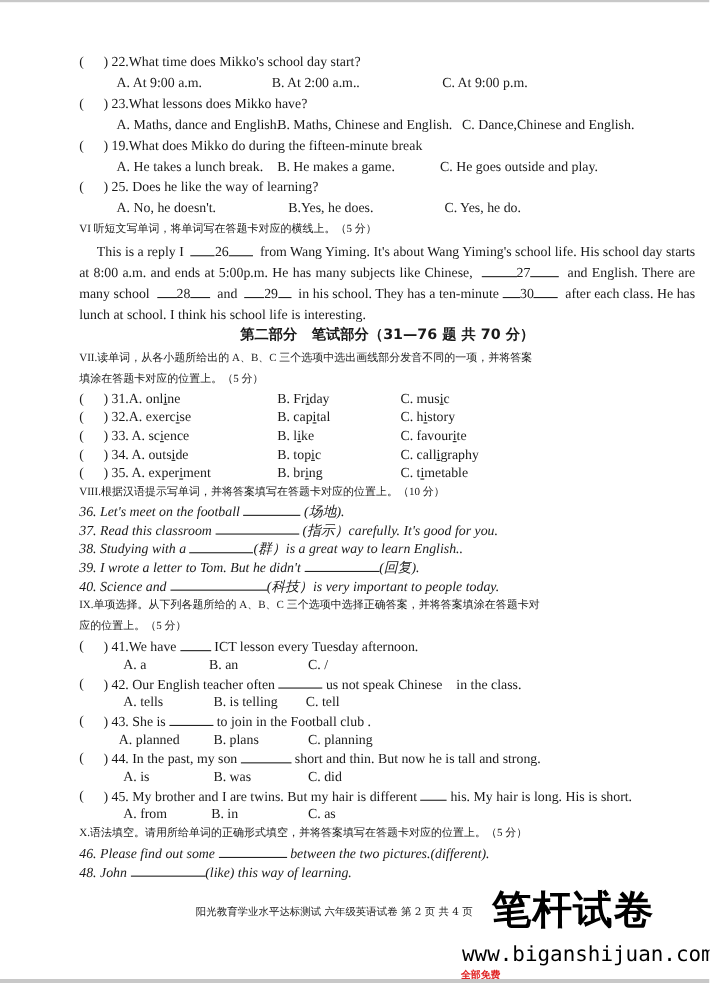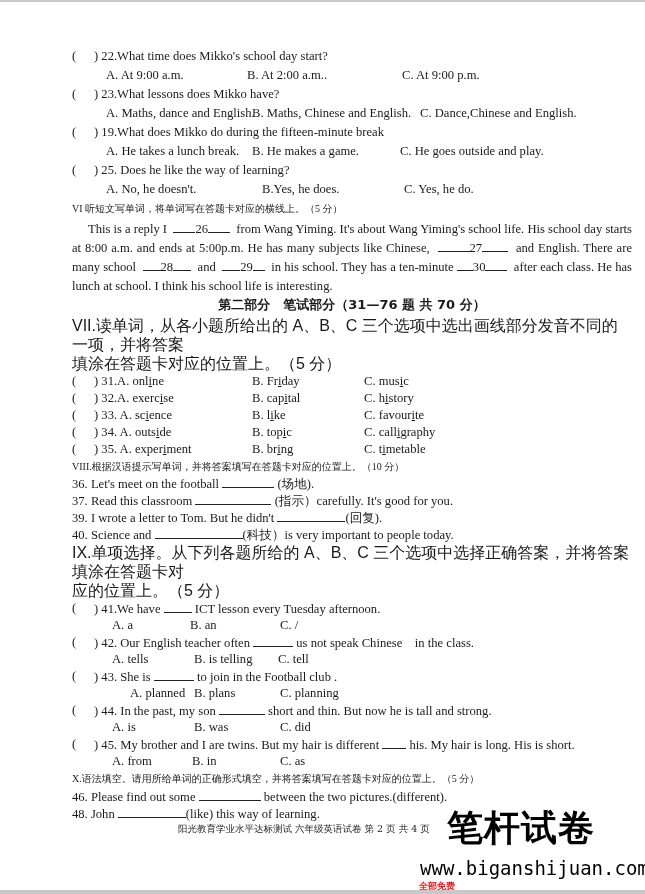--- a/index.html
+++ b/index.html
@@ -9,26 +9,26 @@
   }
   .topbar { position:absolute; left:0; top:0; width:645px; height:2px; background:#c8c8c8; }
   .botbar { position:absolute; left:0; bottom:0; width:645px; height:4px; background:#c8c8c8; }
   .page { position:absolute; left:72px; top:48px; width:560px; font-size:12.6px; line-height:17px; }
   .row { position:relative; height:19px; white-space:nowrap; }
   .q .paren { position:absolute; left:0; }
   .q .stem { position:absolute; left:22px; }
   .opts { position:relative; height:19px; white-space:nowrap; }
   .opts span { position:absolute; }
   .heading { font-family:Liberation Serif, serif; font-size:10px; height:20px; white-space:nowrap; }
-  .heading2 { font-family:Liberation Sans, sans-serif; font-size:16px; line-height:19px; }
+  .heading2 { font-family:Liberation Serif, serif; font-size:10px; line-height:19px; }
   .center-title { text-align:center; font-family:"DejaVu Sans",sans-serif; font-weight:bold; font-size:13px; height:20px; }
   .passage { text-align:justify; line-height:19px; text-indent:16px; }
   .blank { display:inline-block; border-bottom:1px solid #222; height:12px; vertical-align:baseline; }
   u { text-decoration:underline; }
-  .fill { position:relative; height:17px; white-space:nowrap; }
+  .fill { position:relative; height:17px; white-space:nowrap;font-style:italic; }
   .footer { position:absolute; left:178px; top:823px; font-family:"DejaVu Serif",serif; font-size:9.5px; white-space:nowrap; color:#222; }
   .wm-big { position:absolute; left:447px; top:808px; font-family:"DejaVu Sans",sans-serif; font-size:36px; font-weight:bold; color:#000; letter-spacing:1px; line-height:40px; }
   .wm-url { position:absolute; left:420px; top:857px; font-family:"DejaVu Sans Mono",monospace; font-size:19px; color:#000; }
   .wm-free { position:absolute; left:419px; top:880px; font-family:"DejaVu Sans",sans-serif; font-size:9px; color:#e02020; font-weight:bold;text-align:right; }
 </style>
 </head>
 <body>
 
 <div class="topbar"></div>
 
@@ -129,20 +129,21 @@
       <span style="position:absolute;left:22px"><span>) 35. A.</span> <span>exper</span><u>i</u><span>ment</span></span>
       <span style="position:absolute;left:180px"><span>B. br</span><u>i</u><span>ng</span></span>
       <span style="position:absolute;left:292px"><span>C. t</span><u>i</u><span>metable</span></span>
     </div>
   </div>
 
   <div class="heading" style="height:17px">VIII.根据汉语提示写单词，并将答案填写在答题卡对应的位置上。（10 分）</div>
   <div>
     <div class="fill"><span>36. Let's meet on the football</span> <span class="blank" style="width:52px"></span> <span>(场地).</span></div>
     <div class="fill"><span>37. Read this classroom</span> <span class="blank" style="width:76px"></span> <span>(指示）carefully. It's good for you.</span></div>
+    <div class="fill"><span>38. Studying with a</span> <span class="blank" style="width:58px"></span><span>(群）is a great way to learn English..</span></div>
     <div class="fill"><span>39. I wrote a letter to Tom. But he didn't</span> <span class="blank" style="width:68px"></span><span>(回复).</span></div>
     <div class="fill"><span>40. Science and</span> <span class="blank" style="width:88px"></span><span>(科技）is very important to people today.</span></div>
   </div>
 
   <div class="heading2">
     <div>IX.单项选择。从下列各题所给的 A、B、C 三个选项中选择正确答案，并将答案填涂在答题卡对</div>
     <div>应的位置上。（5 分）</div>
   </div>
   <div>
     <div class="row" style="height:17px">
@@ -161,21 +162,21 @@
     <div class="opts" style="height:17px">
       <span style="left:40px">A. tells</span>
       <span style="left:122px">B. is telling</span>
       <span style="left:206px">C. tell</span>
     </div>
     <div class="row" style="height:17px">
       <span style="position:absolute;left:0">(</span>
       <span style="position:absolute;left:22px"><span>) 43. She is</span> <span class="blank" style="width:40px"></span> <span>to join in the Football club .</span></span>
     </div>
     <div class="opts" style="height:17px">
-      <span style="left:58px">A. planned</span>
+      <span style="left:36px">A. planned</span>
       <span style="left:122px">B. plans</span>
       <span style="left:208px">C. planning</span>
     </div>
     <div class="row" style="height:17px">
       <span style="position:absolute;left:0">(</span>
       <span style="position:absolute;left:22px"><span>) 44. In the past, my son</span> <span class="blank" style="width:46px"></span> <span>short and thin. But now he is tall and strong.</span></span>
     </div>
     <div class="opts" style="height:17px">
       <span style="left:40px">A. is</span>
       <span style="left:122px">B. was</span>

